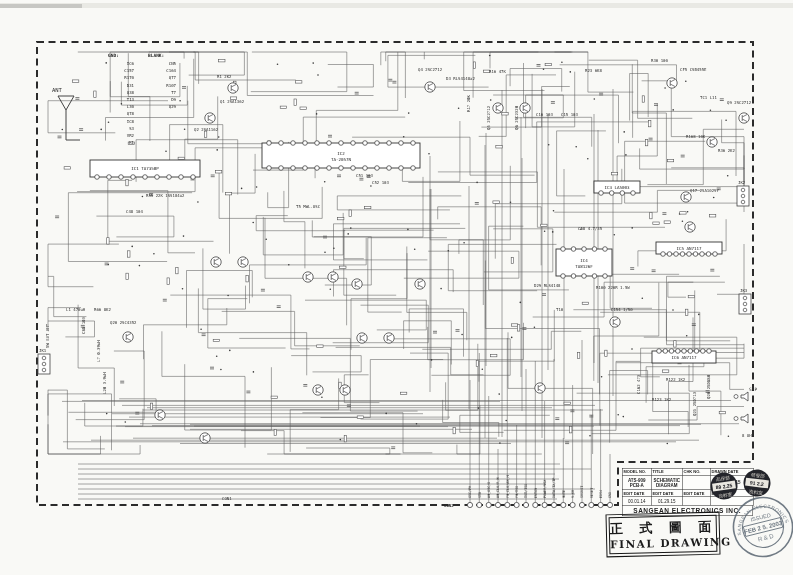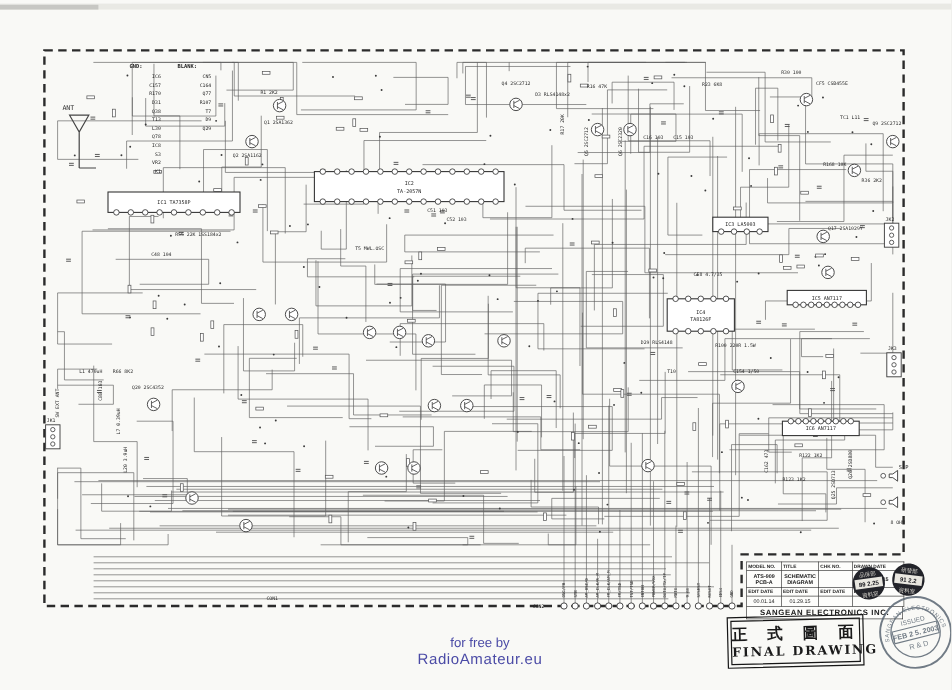--- a/index.html
+++ b/index.html
@@ -851,24 +851,20 @@
         </table>
       <div class="tb-company">SANGEAN ELECTRONICS INC.</div>
     </div>
   </div>
 
   <div class="fdraw">
     <div class="zh">正 式 圖 面</div>
     <div class="en">FINAL DRAWING</div>
   </div>
 
-  <div class="footer">
-    <div class="f1">for free by</div>
-    <div class="f2">RadioAmateur.eu</div>
-  </div>
 
   <svg id="stamps" width="793" height="575" viewBox="0 0 793 575">
     <defs>
       <path id="rsarc" d="M -23 4 A 23 23 0 1 1 23 4"></path>
     </defs>
     <g transform="translate(763 527) rotate(-14)" opacity="0.85">
       <circle r="29.5" fill="none" stroke="#5a6672" stroke-width="1.6"></circle>
       <circle r="20.5" fill="none" stroke="#5a6672" stroke-width="1.1"></circle>
       <text font-size="4.8" fill="#5a6672" letter-spacing="0.5"><textPath href="#rsarc" startOffset="2%">SANGEAN ELECTRONICS</textPath></text>
       <text y="-8" text-anchor="middle" font-size="5.5" fill="#5a6672">ISSUED</text>

